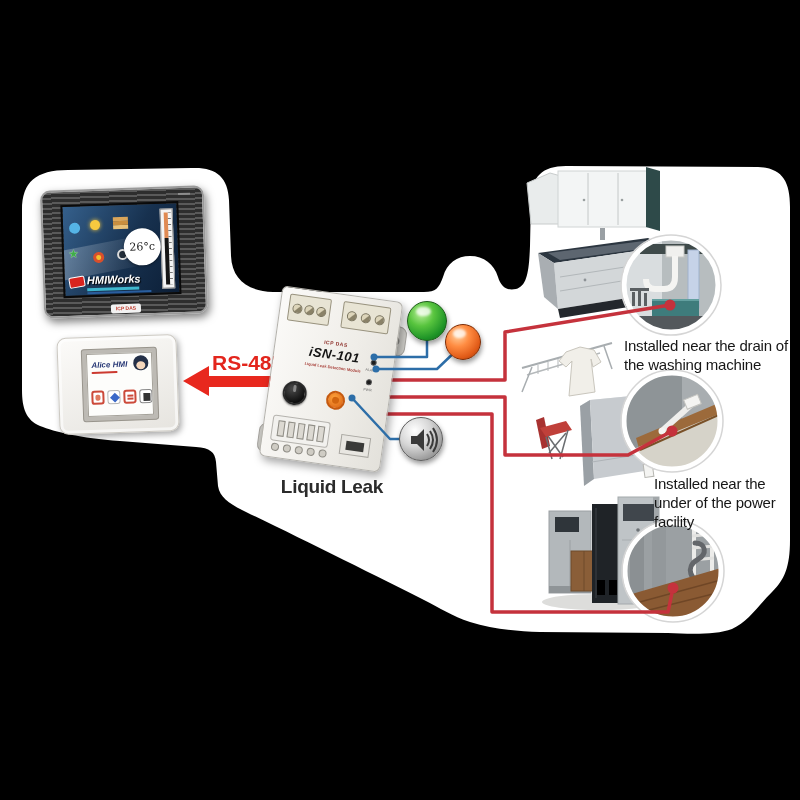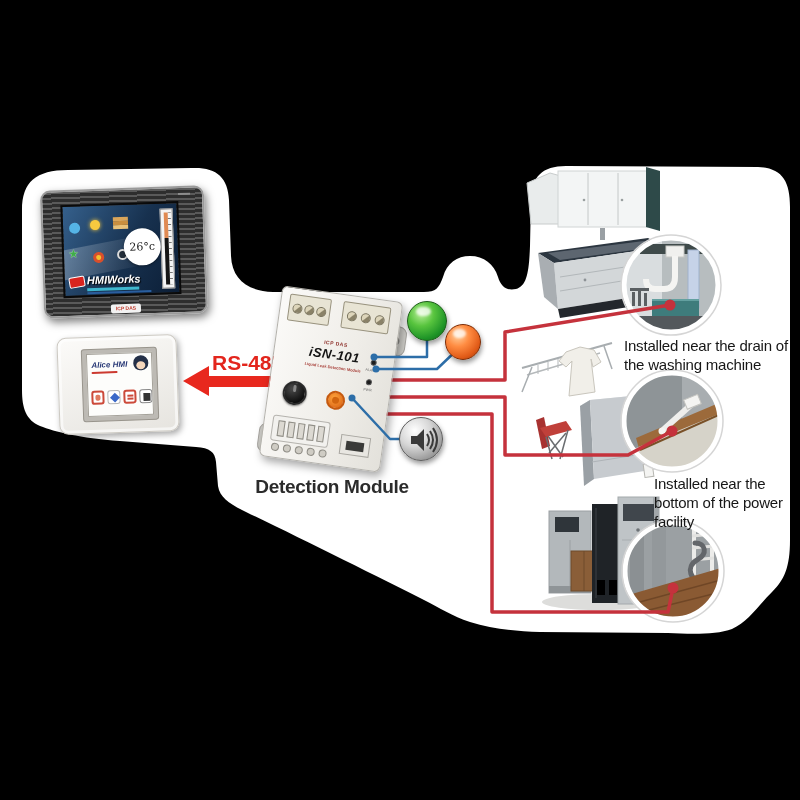--- a/index.html
+++ b/index.html
@@ -350,25 +350,25 @@
       <i></i>
         <i></i>
         <i></i>
         <i></i>
         <i></i>
     </div>
     <div class="mod-port"></div>
   </div>
 
   <div class="caption">
-    <div>Detection Module</div>
+    <div>Liquid Leak</div>
   </div>
 
   <div class="scn-label" style="left:624px;top:336px;width:178px;">Installed near the drain of the washing machine</div>
-  <div class="scn-label" style="left:654px;top:474px;width:136px;">Installed near the bottom of the power facility</div>
+  <div class="scn-label" style="left:654px;top:474px;width:136px;">Installed near the under of the power facility</div>
 
   <svg class="layer" width="800" height="800" viewBox="0 0 800 800">
     <g stroke="#2d6ea8" stroke-width="2.5" fill="none" stroke-linejoin="round">
       <polyline points="374,357 427,357 427,324"></polyline>
       <polyline points="376,369 437,369 460,347"></polyline>
       <polyline points="352,398 390,439 410,439"></polyline>
     </g>
     <circle cx="374" cy="357" r="3.5" fill="#2d6ea8"></circle>
     <circle cx="376" cy="369" r="3.5" fill="#2d6ea8"></circle>
     <circle cx="352" cy="398" r="3.5" fill="#2d6ea8"></circle>

